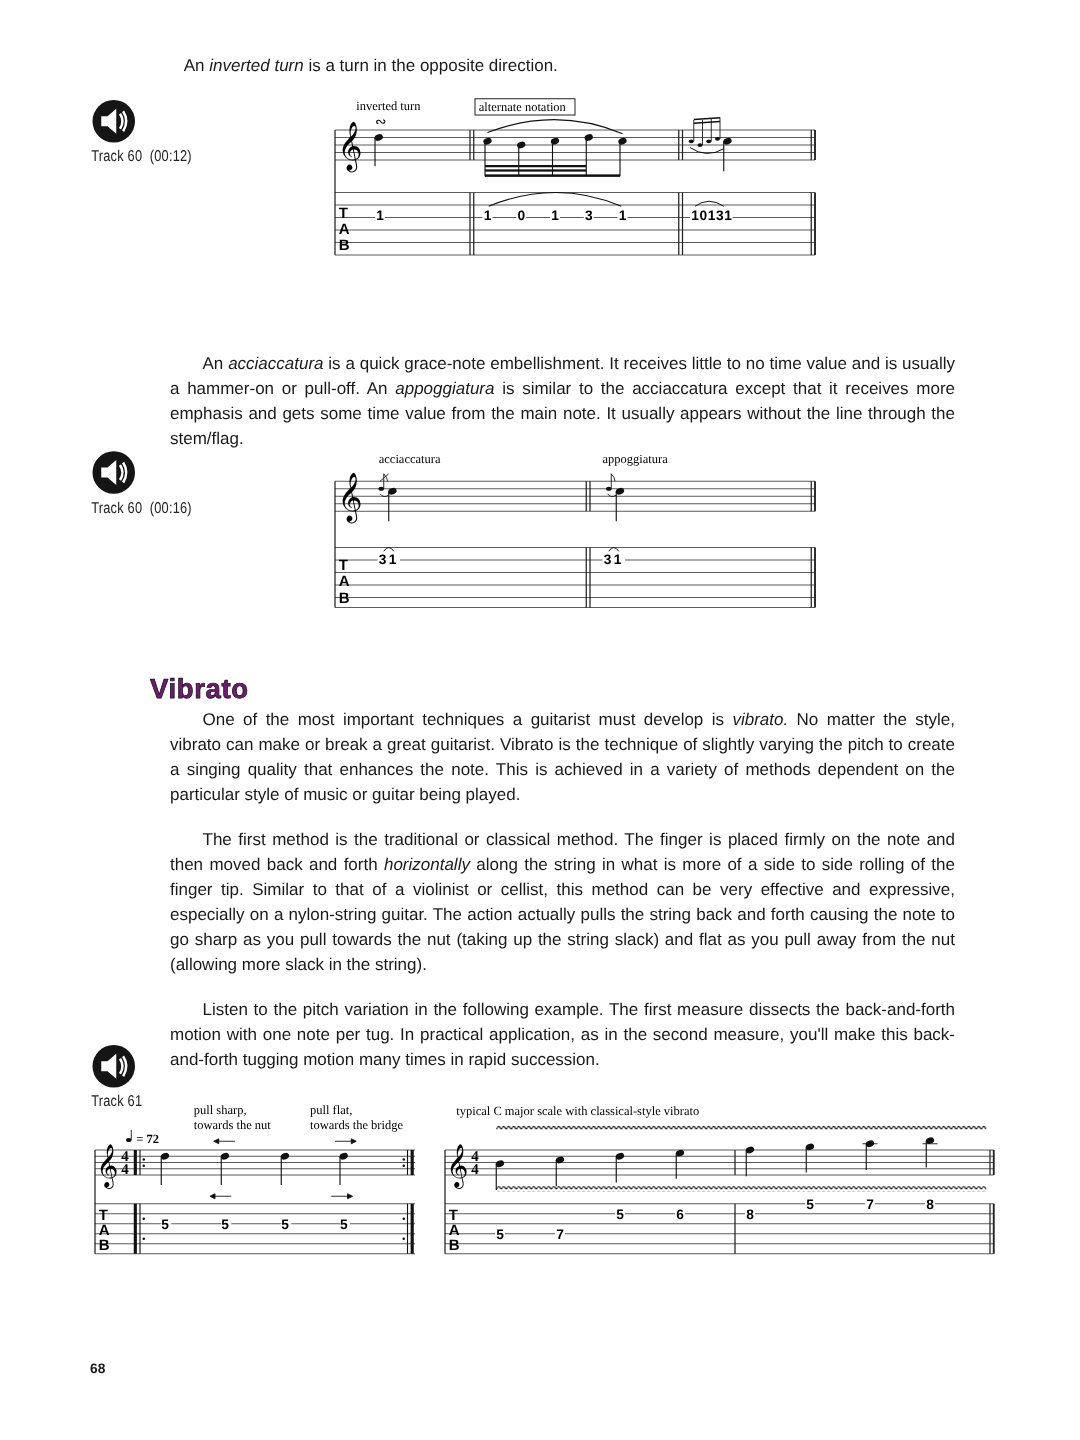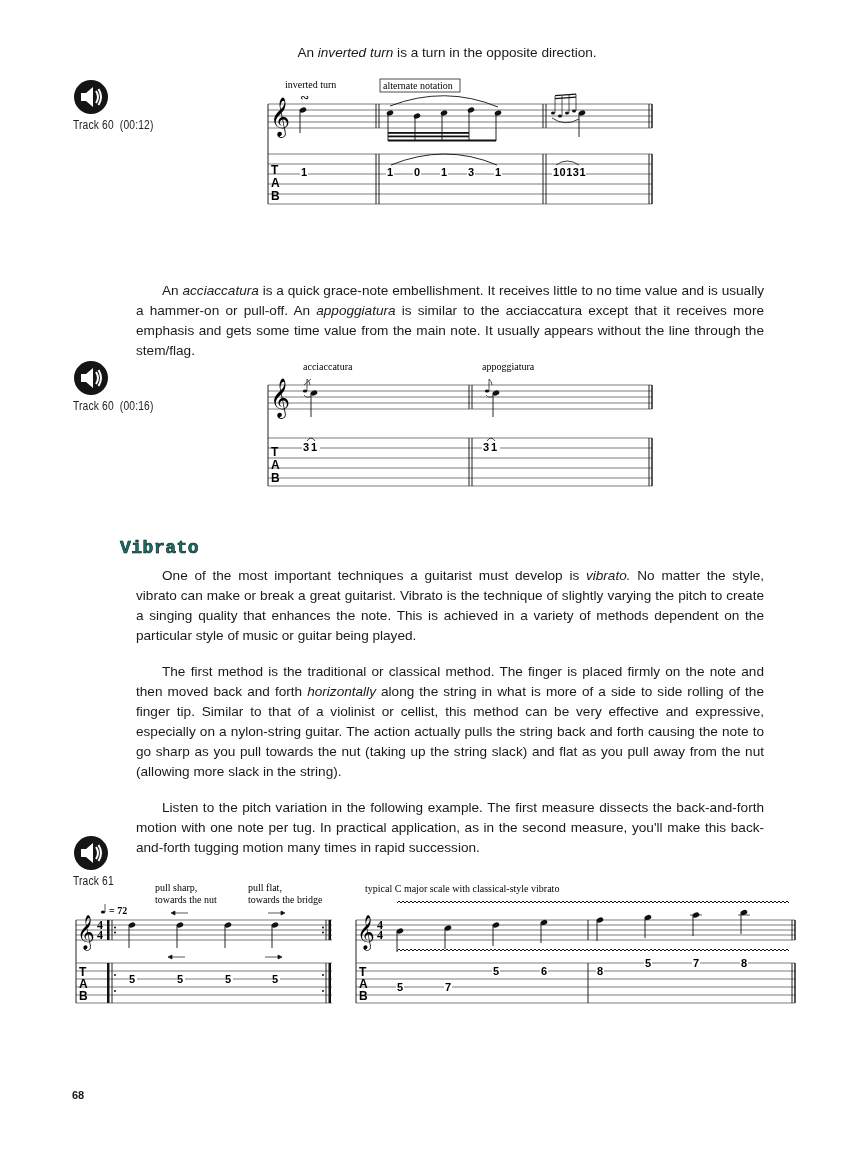--- a/index.html
+++ b/index.html
@@ -4,31 +4,31 @@
 <style>
   html, body { margin: 0; padding: 0; background: #ffffff; }
   body { width: 864px; height: 1152px; position: relative; overflow: hidden; font-family: "Liberation Sans", sans-serif; color: #1a1a1a; }
   .abs { position: absolute; }
   .para { position: absolute; left: 120px; width: 660px; font-size: 13.6px; line-height: 20px; text-align: justify; }
   .para p { margin: 16px; text-indent: 26px; }
   .para p + p { margin-top: 0; }
   em { font-style: italic; }
   .speaker { position: absolute; width: 36px; height: 36px; }
   .track-label { position: absolute; font-family: "Liberation Sans", sans-serif; font-size: 12.5px; font-weight: normal; transform: scaleX(0.82); transform-origin: left top; letter-spacing: 0.2px; color: #222; }
-  .section-heading { position: absolute; left: 120px; top: 538px; font-family: Liberation Mono, monospace; font-weight: 900; font-size: 18px; letter-spacing: 0.5px; color: #0f766e; -webkit-text-stroke: 0.6px #111; }
+  .section-heading { position: absolute; left: 120px; top: 538px; font-family: Liberation Sans, sans-serif; font-weight: 900; font-size: 22px; letter-spacing: 0.5px; color: #701a75; -webkit-text-stroke: 0.6px #111; }
   .page-number { position: absolute; left: 72px; top: 1089px; font-size: 11px; font-weight: bold; }
   svg text { font-family: "Liberation Serif", serif; }
   svg .tabnum { font-family: "Liberation Sans", sans-serif; font-weight: bold; font-size: 11px; }
   svg .tab-letter { font-family: "Liberation Sans", sans-serif; font-weight: bold; font-size: 12px; }
   svg .ann { font-family: "Liberation Serif", serif; font-size: 10px; }
 </style>
 </head>
 <body>
 
-<div class="para" style="top:43px; left:147px; width:600px; text-align:center;">
+<div class="para" style="top:43px; left:147px; width:600px; text-align:left;">
   <span>An </span><em>inverted turn</em><span> is a turn in the opposite direction.</span>
 </div>
 
 <div class="speaker" style="left:73px; top:79px;">
   <svg width="36" height="36" viewBox="0 0 36 36">
     <circle cx="18" cy="18" r="17" fill="#151515"></circle>
     <path d="M8 14 H13 L20 8 V28 L13 22 H8 Z" fill="#ffffff"></path>
     <path d="M23 12 Q27 18 23 24" stroke="#ffffff" stroke-width="2" fill="none"></path>
     <path d="M25.5 10 Q30.5 18 25.5 26" stroke="#ffffff" stroke-width="2" fill="none"></path>
   </svg>

